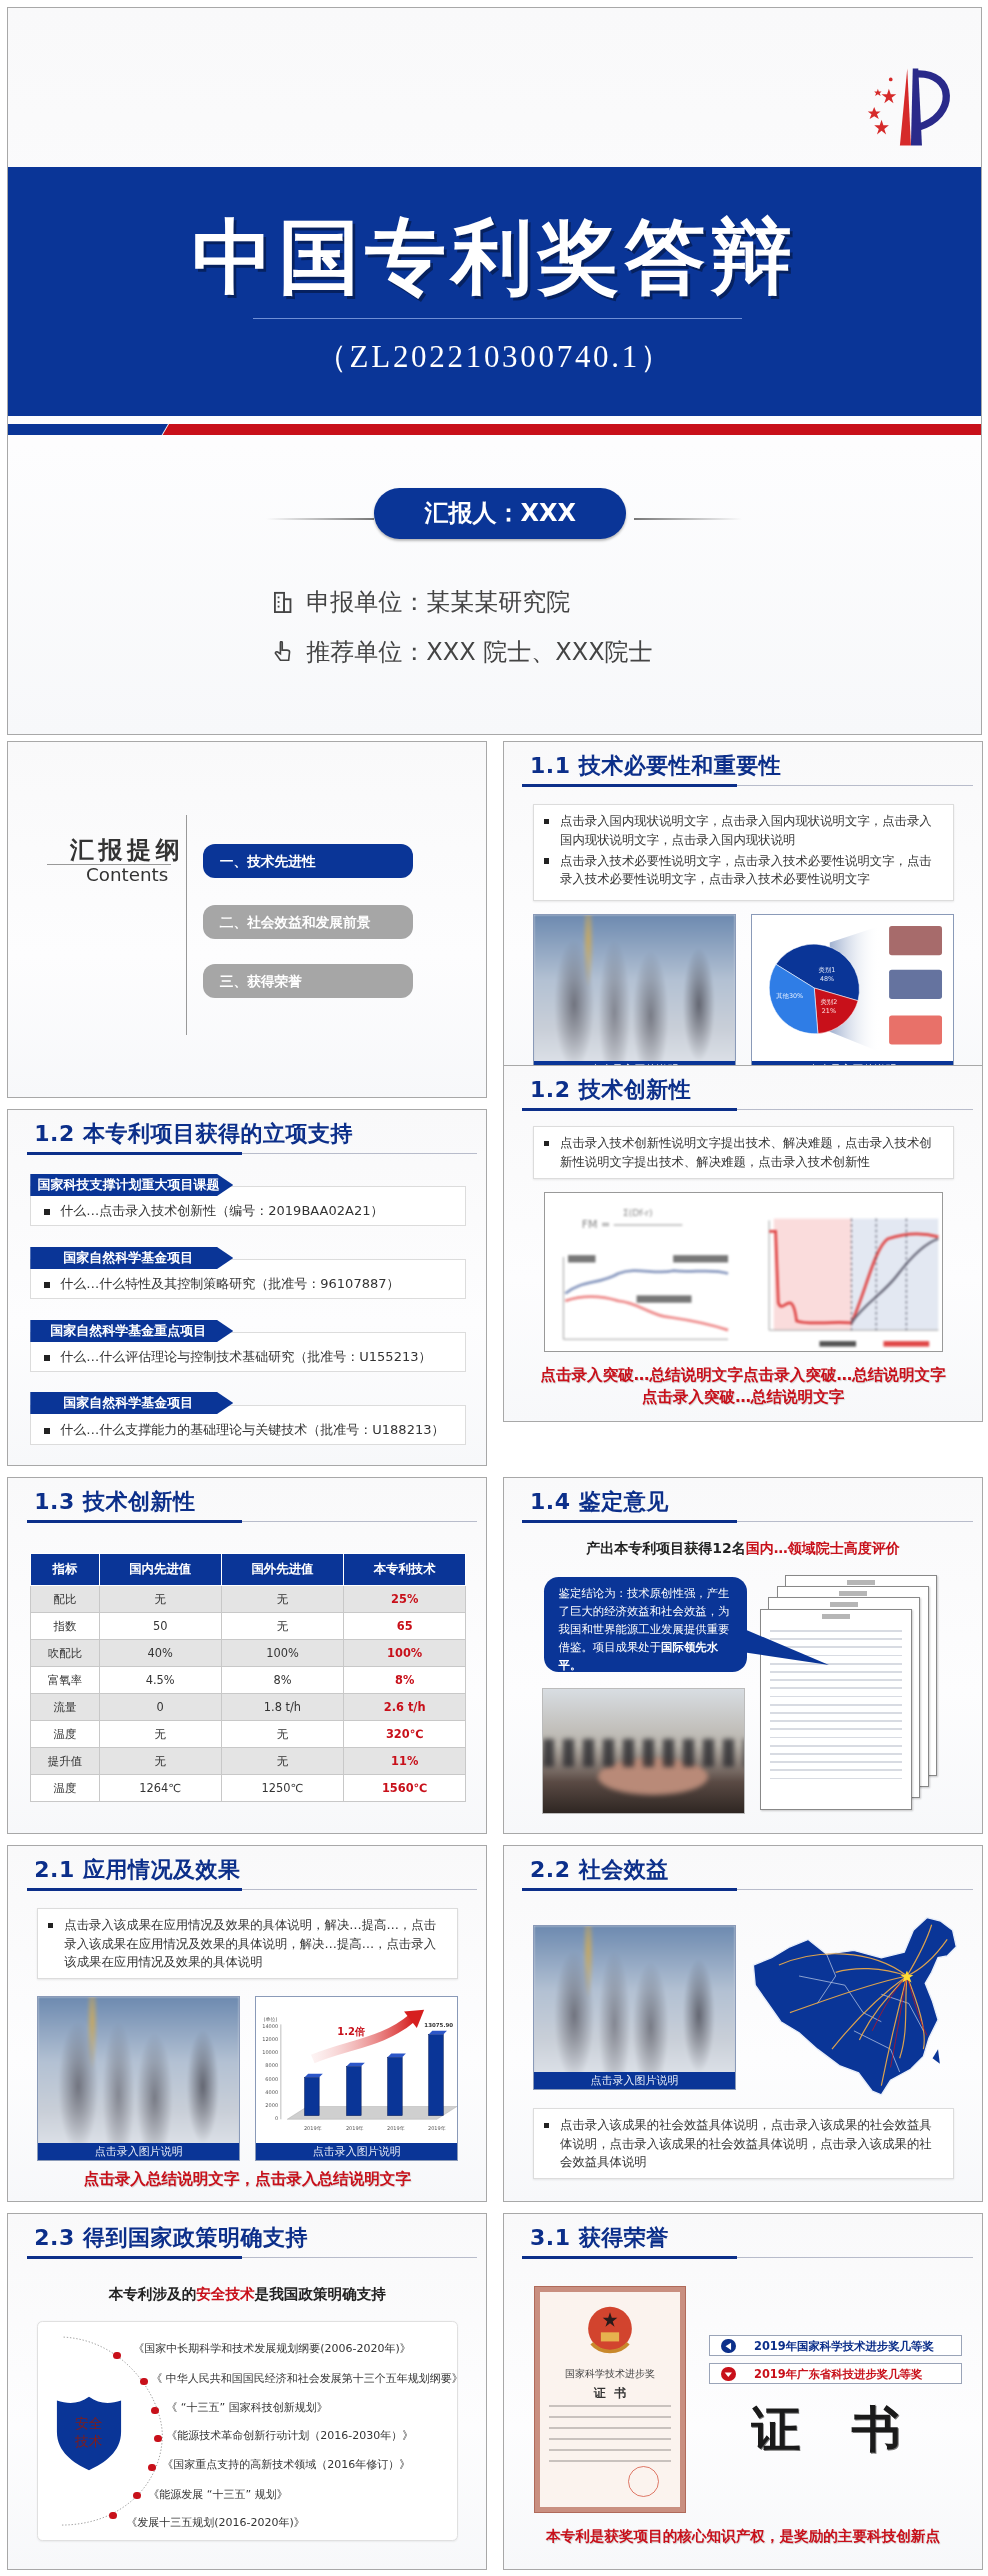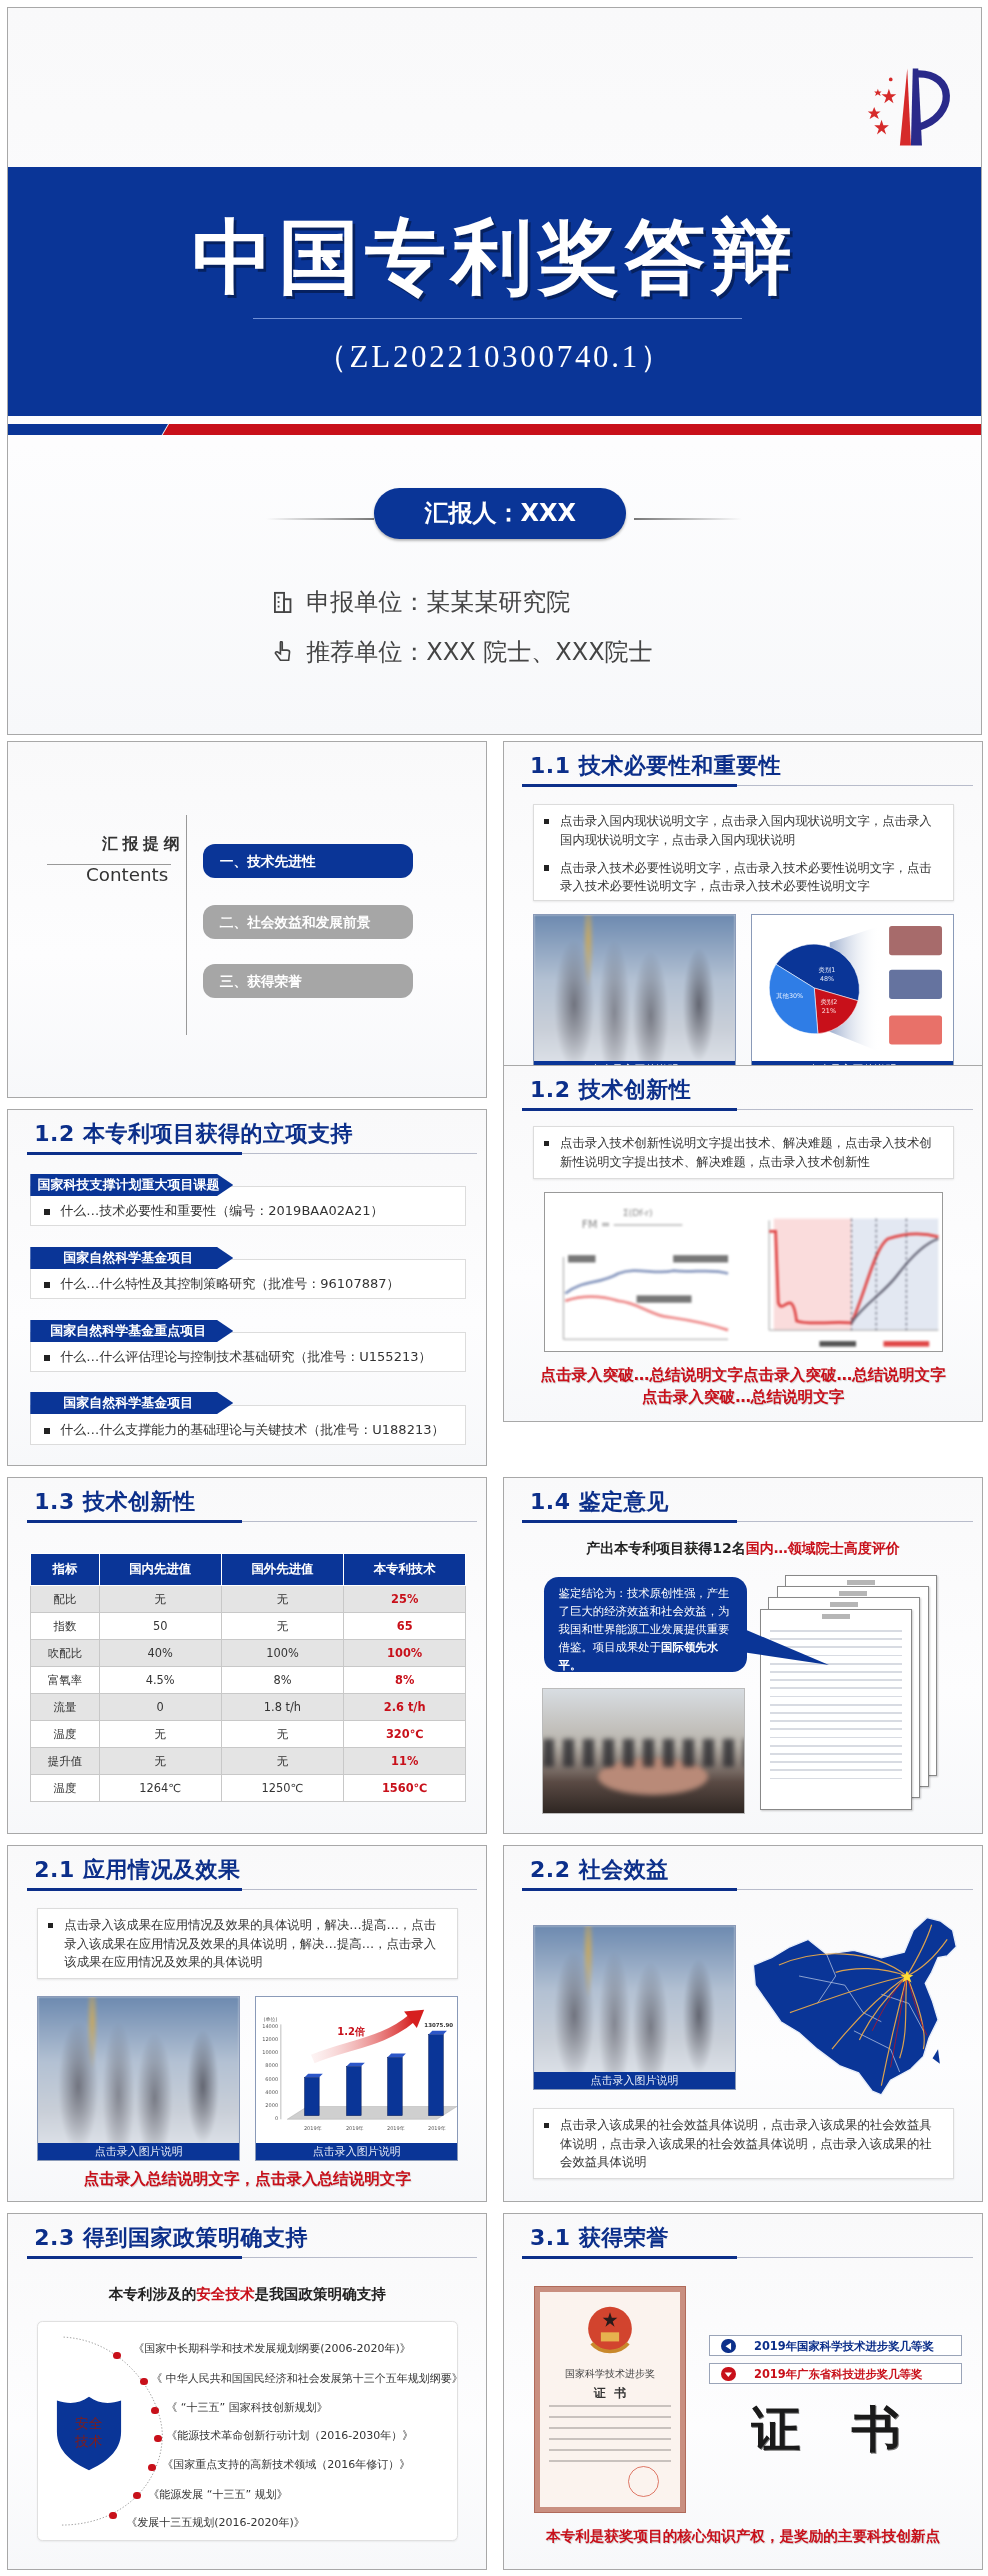--- a/index.html
+++ b/index.html
@@ -39,21 +39,21 @@
       radial-gradient(ellipse 10% 40% at 20% 55%, rgba(80,80,90,.7), rgba(80,80,90,0)),
       radial-gradient(ellipse 8% 45% at 40% 60%, rgba(90,90,100,.6), rgba(90,90,100,0)),
       radial-gradient(ellipse 9% 40% at 58% 62%, rgba(70,70,80,.6), rgba(70,70,80,0)),
       radial-gradient(ellipse 8% 35% at 82% 55%, rgba(60,60,70,.7), rgba(60,60,70,0)),
       radial-gradient(ellipse 3% 30% at 27% 15%, rgba(210,170,80,.8), rgba(210,170,80,0)),
       linear-gradient(180deg, #6d8ab0 0%, #b3c1d3 40%, #c9cfd8 70%, #e4e8ee 100%); filter: blur(0.9px); }
   .caption-bar { position: absolute; left: 0; right: 0; bottom: 0; height: 17.4px; background: #0a3597; color: #e8edf8; font-size: 11px; text-align: center; line-height: 17.4px; }
   .red-summary { position: absolute; left: 0; right: 0; text-align: center; color: #c8101a; font-size: 15.6px; font-weight: bold; line-height: 22px; text-shadow: 0.9px 0.9px 0.9px rgba(0,0,0,.15); }
 
   
-  .toc-title { position: absolute; right: 302px; top: 92px; font-size: 16px; font-weight: bold; color: #333; letter-spacing: 4.6px; }
+  .toc-title { position: absolute; right: 302px; top: 92px; font-size: 24px; font-weight: bold; color: #333; letter-spacing: 4.6px; }
   .toc-under { position: absolute; left: 39px; width: 124px; top: 122px; height: 0.9px; background: #999; }
   .toc-en { position: absolute; right: 318px; top: 122px; font-size: 18.3px; color: #333; }
   .toc-vline { position: absolute; left: 178px; top: 73px; width: 0.9px; height: 220px; background: #999; }
   .toc-item { position: absolute; left: 195px; width: 210px; height: 34px; border-radius: 12px; font-size: 13.7px; font-weight: bold; color: #fff; padding-left: 16.5px; line-height: 34px; }
 
   
   .piebox { position: absolute; background: #fff; border: 0.9px solid #8a9ab8; overflow: hidden; }
 
   
   .fund-tag { position: absolute; left: 22px; height: 22px; color: #fff; font-size: 13px; font-weight: bold; line-height: 22px; background: #0a3597; clip-path: polygon(0 0, 92% 0, 100% 50%, 92% 100%, 0 100%); }
@@ -140,21 +140,21 @@
   <div class="toc-item" style="top:102px;background:#0a3597">一、技术先进性</div>
   <div class="toc-item" style="top:163px;background:#a6a6a6">二、社会效益和发展前景</div>
   <div class="toc-item" style="top:222px;background:#a6a6a6">三、获得荣誉</div>
 </div>
 
 <div class="slide cs r" style="top:741px">
   <div class="hdr">1.1 技术必要性和重要性</div>
   <div class="hdr-rule"></div>
   <div class="textbox" style="left:29px;top:62px;width:421px;height:97px">
     <div class="b">点击录入国内现状说明文字，点击录入国内现状说明文字，点击录入国内现状说明文字，点击录入国内现状说明</div>
-    <div class="b" style="margin-top:10px">点击录入技术必要性说明文字，点击录入技术必要性说明文字，点击录入技术必要性说明文字，点击录入技术必要性说明文字</div>
+    <div class="b" style="margin-top:3px">点击录入技术必要性说明文字，点击录入技术必要性说明文字，点击录入技术必要性说明文字，点击录入技术必要性说明文字</div>
   </div>
   <div class="photo" style="left:29px;top:172px;width:203px;height:165px">
     <div class="blurpic"></div>
     <div class="caption-bar">点击录入图片说明</div>
   </div>
   <div class="piebox" style="left:247px;top:172px;width:203px;height:165px">
     <svg width="203" height="146" viewBox="0 0 222 160">
       <defs>
           <linearGradient id="fan" x1="0" x2="1">
             <stop offset="0" stop-color="#9fb0cf"></stop>
@@ -176,21 +176,21 @@
       <rect x="150" y="110" width="58" height="32" rx="3" fill="#e4584f" opacity=".85"></rect>
     </svg>
     <div class="caption-bar">点击录入图片说明</div>
   </div>
 </div>
 
 <div class="slide cs l" style="top:1109px">
   <div class="hdr">1.2 本专利项目获得的立项支持</div>
   <div class="hdr-rule"></div>
 
-  <div class="fund-body" style="top:76px">什么…技术必要性和重要性（编号：2019BAA02A21）</div>
+  <div class="fund-body" style="top:76px">什么…点击录入技术创新性（编号：2019BAA02A21）</div>
   <div class="fund-tag" style="top:64px;width:203px;padding-left:7.3px">国家科技支撑计划重大项目课题</div>
 
   <div class="fund-body" style="top:149px">什么…什么特性及其控制策略研究（批准号：96107887）</div>
   <div class="fund-tag" style="top:137px;width:203px;padding-left:33px">国家自然科学基金项目</div>
 
   <div class="fund-body" style="top:222px">什么…什么评估理论与控制技术基础研究（批准号：U155213）</div>
   <div class="fund-tag" style="top:210px;width:203px;padding-left:20px">国家自然科学基金重点项目</div>
 
   <div class="fund-body" style="top:295px">什么…什么支撑能力的基础理论与关键技术（批准号：U188213）</div>
   <div class="fund-tag" style="top:282px;width:203px;padding-left:33px">国家自然科学基金项目</div>

